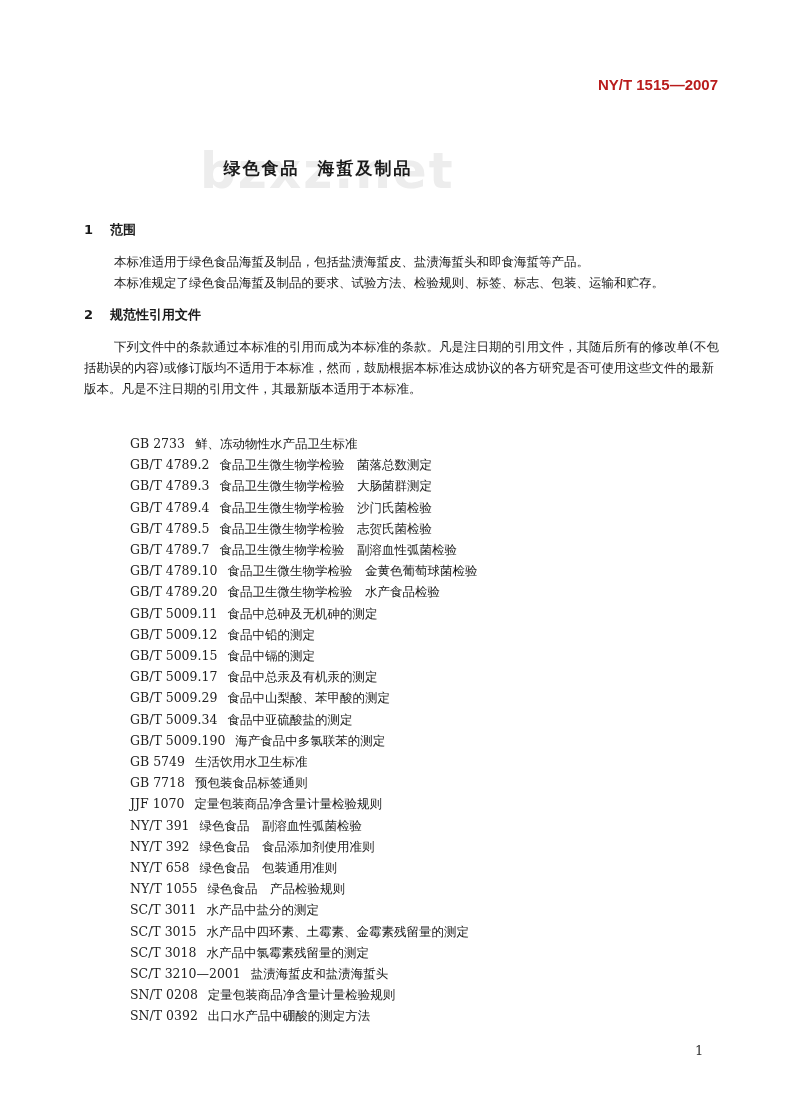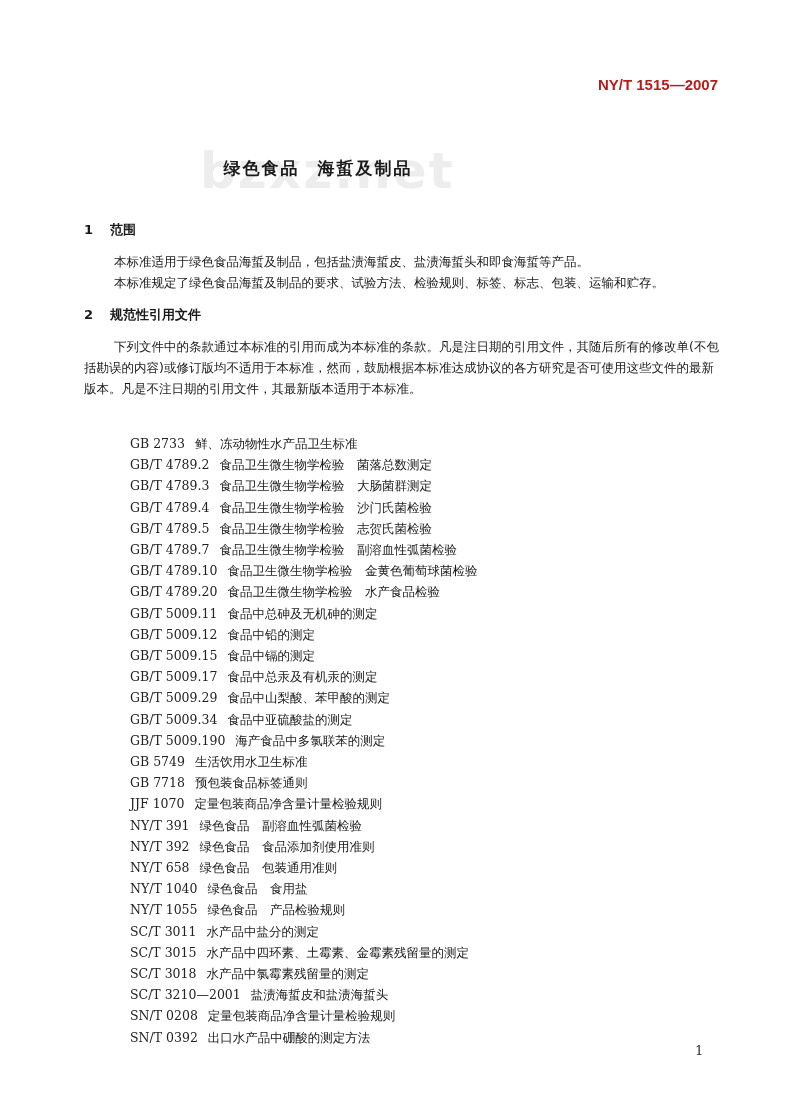--- a/index.html
+++ b/index.html
@@ -91,21 +91,20 @@
   <li><span class="code">GB/T 5009.17</span><span class="desc">食品中总汞及有机汞的测定</span></li>
   <li><span class="code">GB/T 5009.29</span><span class="desc">食品中山梨酸、苯甲酸的测定</span></li>
   <li><span class="code">GB/T 5009.34</span><span class="desc">食品中亚硫酸盐的测定</span></li>
   <li><span class="code">GB/T 5009.190</span><span class="desc">海产食品中多氯联苯的测定</span></li>
   <li><span class="code">GB 5749</span><span class="desc">生活饮用水卫生标准</span></li>
   <li><span class="code">GB 7718</span><span class="desc">预包装食品标签通则</span></li>
   <li><span class="code">JJF 1070</span><span class="desc">定量包装商品净含量计量检验规则</span></li>
   <li><span class="code">NY/T 391</span><span class="desc">绿色食品　副溶血性弧菌检验</span></li>
   <li><span class="code">NY/T 392</span><span class="desc">绿色食品　食品添加剂使用准则</span></li>
   <li><span class="code">NY/T 658</span><span class="desc">绿色食品　包装通用准则</span></li>
-  <li><span class="code">NY/T 1040</span><span class="desc">绿色食品　食用盐</span></li>
   <li><span class="code">NY/T 1055</span><span class="desc">绿色食品　产品检验规则</span></li>
   <li><span class="code">SC/T 3011</span><span class="desc">水产品中盐分的测定</span></li>
   <li><span class="code">SC/T 3015</span><span class="desc">水产品中四环素、土霉素、金霉素残留量的测定</span></li>
   <li><span class="code">SC/T 3018</span><span class="desc">水产品中氯霉素残留量的测定</span></li>
   <li><span class="code">SC/T 3210—2001</span><span class="desc">盐渍海蜇皮和盐渍海蜇头</span></li>
   <li><span class="code">SN/T 0208</span><span class="desc">定量包装商品净含量计量检验规则</span></li>
   <li><span class="code">SN/T 0392</span><span class="desc">出口水产品中硼酸的测定方法</span></li>
 </ul>
 
 <div class="page-num">1</div>

